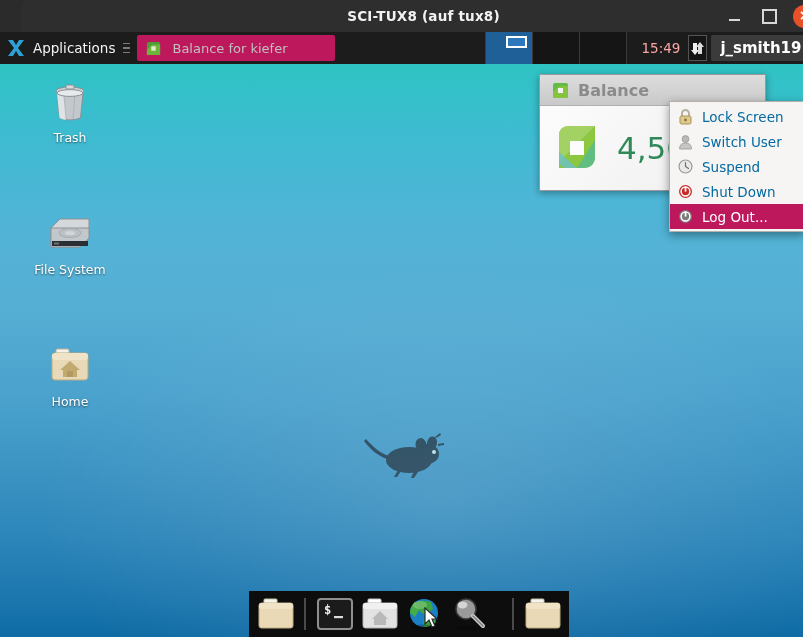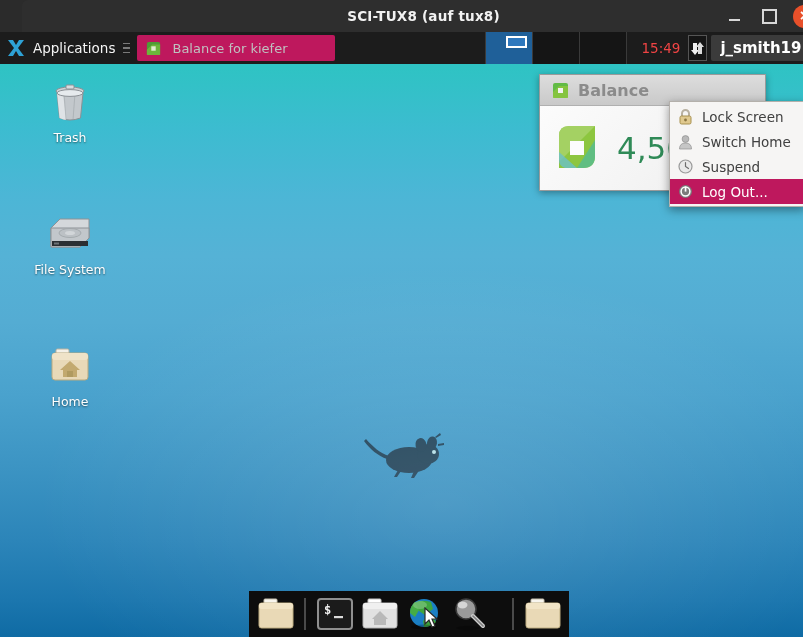--- a/index.html
+++ b/index.html
@@ -192,21 +192,21 @@
   .ws.active { background: #1f6099; }
   .ws-win {
     position: absolute;
     right: 5px; top: 4px;
     width: 17px; height: 8px;
     background: #2e78bd;
     border: 2px solid #ffffff;
   }
 
   .clock {
-    color: #ef4444;
+    color: #fca5a5;
     font-size: 13.5px;
     padding: 0 8px 0 14px;
     cursor: pointer;
     white-space: nowrap;
   }
   .tray-icon {
     width: 24px; height: 24px;
     background: #151515;
     border: 1px solid #555;
     display: flex; align-items: center; justify-content: center;
@@ -303,21 +303,21 @@
     box-shadow: 0 3px 9px rgba(0,0,0,0.4);
     z-index: 60;
     padding: 2px 0;
   }
   .menu-item {
     display: flex;
     align-items: center;
     gap: 8px;
     height: 25px;
     padding: 0 7px;
-    color: #404040;
+    color: #0369a1;
     font-size: 13.5px;
     white-space: nowrap;
     cursor: pointer;
   }
   .menu-item.selected {
     background: #be185d;
     color: #ffffff;
   }
   .menu-item .mi-icon {
     width: 17px; height: 17px;
@@ -580,33 +580,43 @@
         <span>Lock Screen</span>
       </div>
 
       <div class="menu-item">
         <span class="mi-icon">
           <svg width="15" height="16" viewBox="0 0 15 16">
             <circle cx="7.5" cy="5" r="3.4" fill="#b9b9b9" stroke="#8f8f8f" stroke-width="0.7"></circle>
             <path d="M1.5 15 Q1.5 9 7.5 9 Q13.5 9 13.5 15 Z" fill="#c6c6c6" stroke="#8f8f8f" stroke-width="0.7"></path>
           </svg>
         </span>
-        <span>Switch Home</span>
+        <span>Switch User</span>
       </div>
 
       <div class="menu-item">
         <span class="mi-icon">
           <svg width="15" height="15" viewBox="0 0 15 15">
             <circle cx="7.5" cy="7.5" r="6.5" fill="#e9e9e9" stroke="#9a9a9a" stroke-width="1.2"></circle>
             <path d="M7.5 3.5 L7.5 7.5 L10.5 9.5" fill="none" stroke="#6e6e6e" stroke-width="1.2" stroke-linecap="round"></path>
           </svg>
         </span>
         <span>Suspend</span>
       </div>
 
+      <div class="menu-item">
+        <span class="mi-icon">
+          <svg width="15" height="15" viewBox="0 0 15 15">
+            <circle cx="7.5" cy="7.5" r="6.5" fill="#c92b2b"></circle>
+            <circle cx="7.5" cy="7.5" r="4.4" fill="none" stroke="#ffffff" stroke-width="1.5"></circle>
+            <rect x="6.7" y="2.6" width="1.7" height="5" fill="#ffffff"></rect>
+          </svg>
+        </span>
+        <span>Shut Down</span>
+      </div>
 
       <div class="menu-item selected">
         <span class="mi-icon">
           <svg width="15" height="15" viewBox="0 0 15 15">
             <circle cx="7.5" cy="7.5" r="6.5" fill="#7b7b7b"></circle>
             <circle cx="7.5" cy="7.5" r="4.4" fill="none" stroke="#ffffff" stroke-width="1.5"></circle>
             <rect x="6.7" y="2.6" width="1.7" height="5" fill="#ffffff"></rect>
           </svg>
         </span>
         <span>Log Out...</span>

